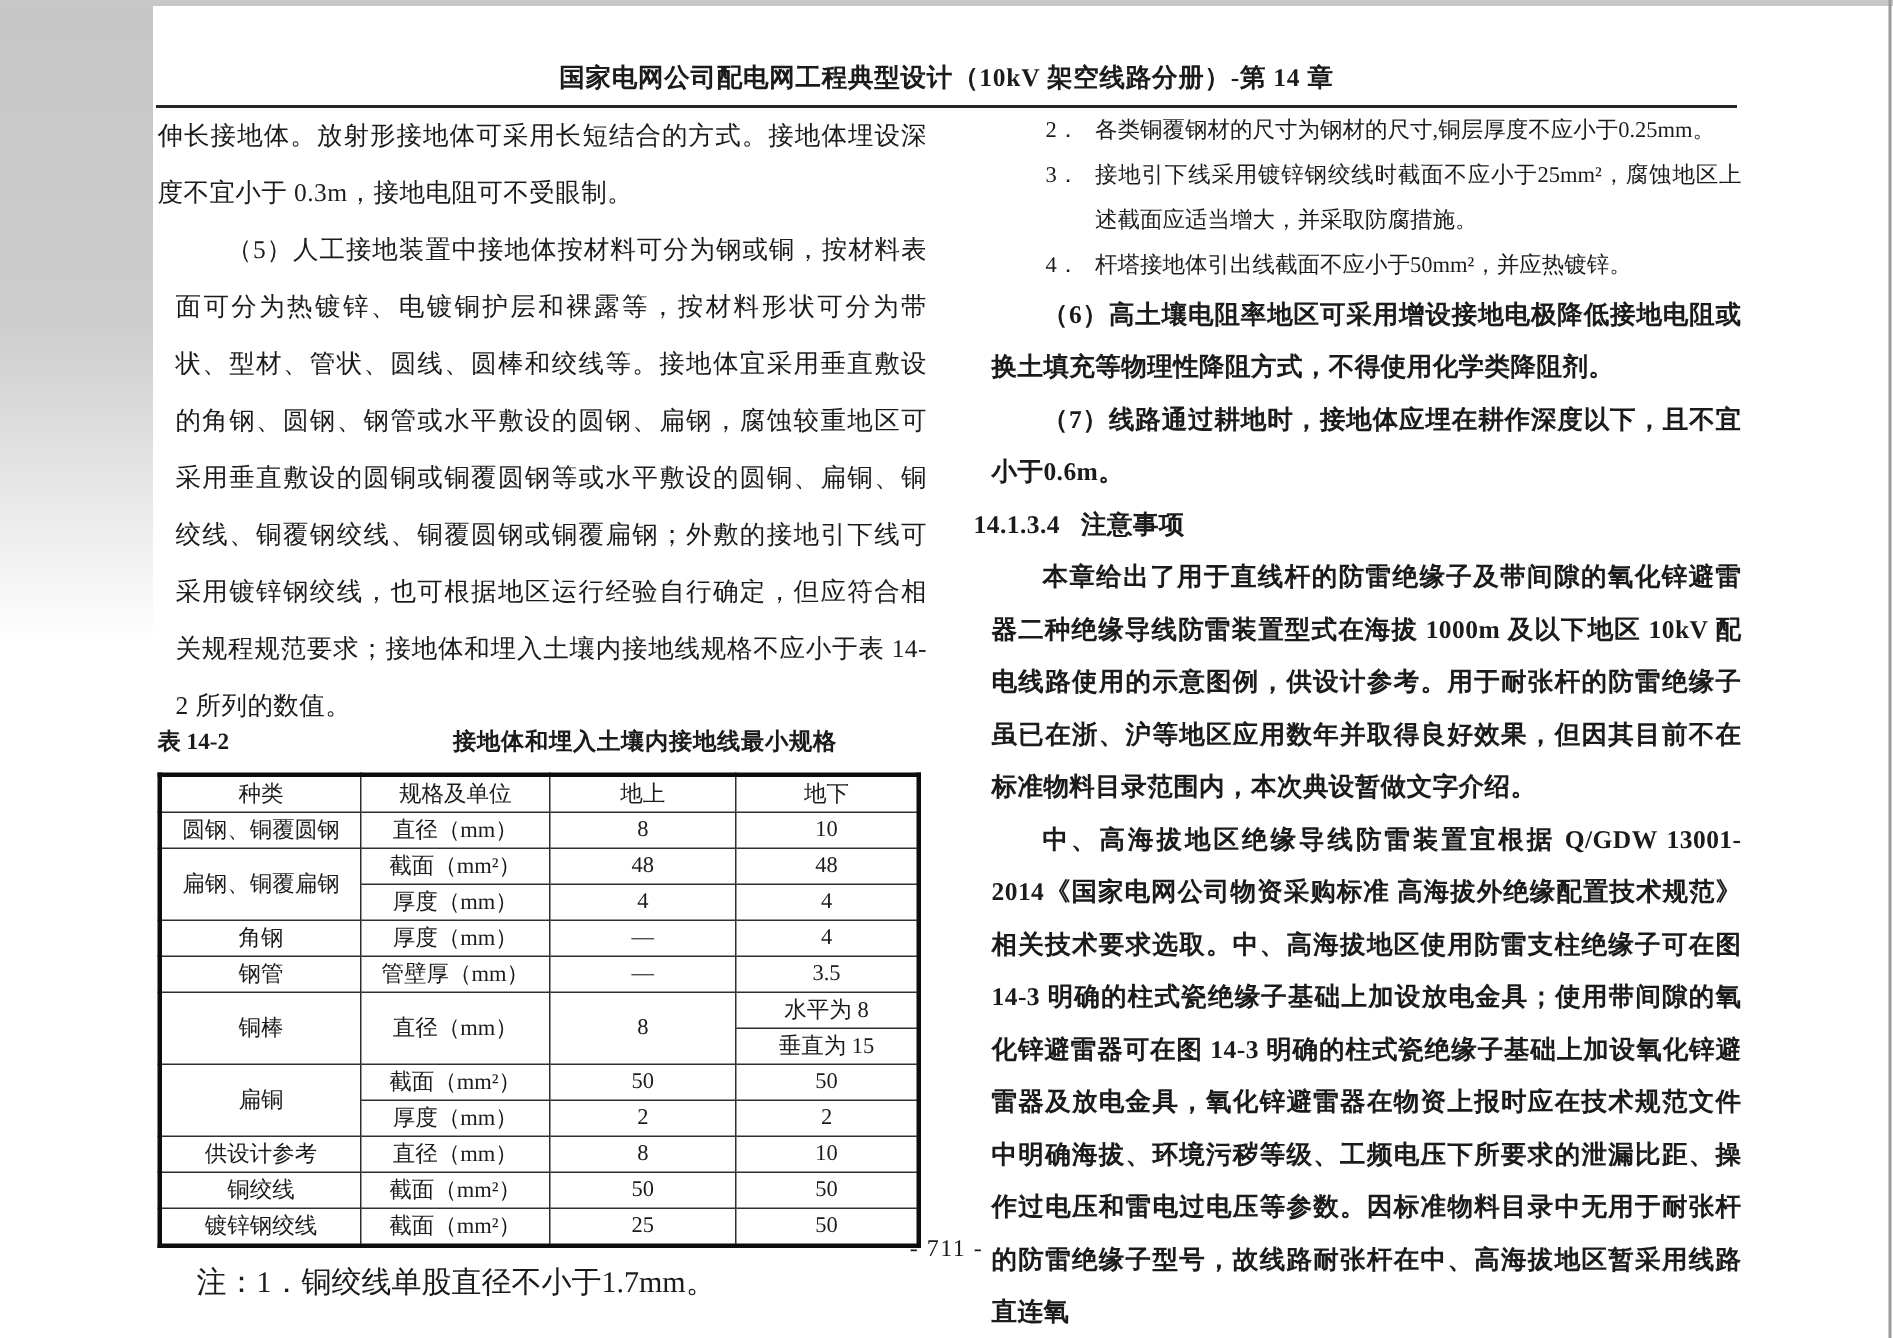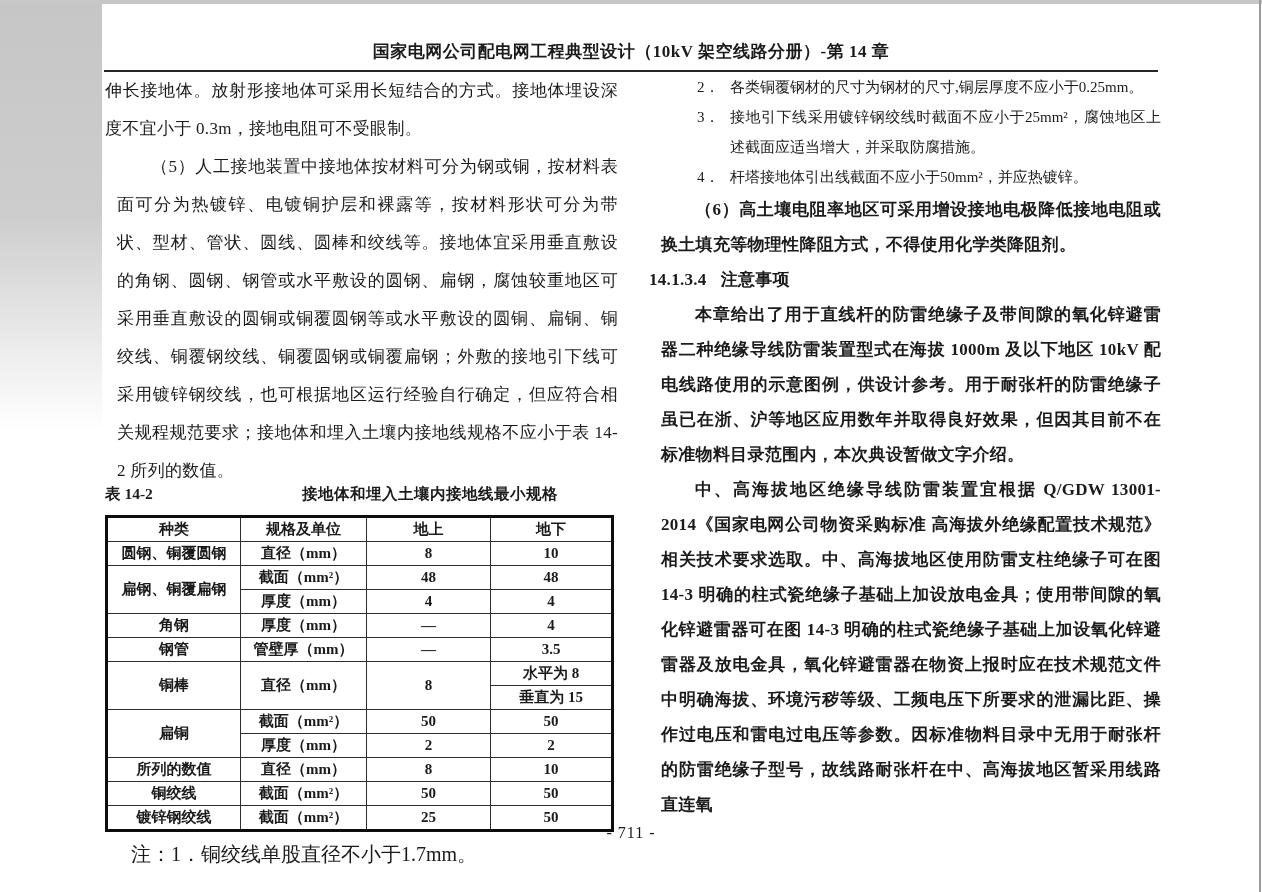--- a/index.html
+++ b/index.html
@@ -42,21 +42,21 @@
   
   .table-caption { display:flex; align-items:baseline; margin-top:-6px; height:26px; font-size:15.5px; font-weight:bold; }
   .tc-label { flex:0 0 auto; }
   .tc-title { flex:1; text-align:right; padding-right:60px; letter-spacing:.5px; }
   
   .spec-table {
     border-collapse:collapse; table-layout:fixed; width:506px;
     border:3px solid #0d0d0d; margin-top:5px;
   }
   .spec-table th, .spec-table td {
-    border:1px solid #2f2f2f; font-size:15px; font-weight:bold;
+    border:1px solid #2f2f2f; font-size:15px; font-weight:normal;
     text-align:center; vertical-align:middle; height:23px; padding:0 2px;
     overflow:hidden; white-space:nowrap;
   }
   .table-note { margin-top:9px; padding-left:26px; font-size:20px; }
   
   .page-number { position:absolute; top:803px; left:0; width:100%; text-align:center; font-size:16px; letter-spacing:1px;margin-top:21px; }
 </style>
 </head>
 <body>
 
@@ -135,21 +135,21 @@
           <td>截面（mm²）</td>
           <td>50</td>
           <td>50</td>
         </tr>
         <tr>
           <td>厚度（mm）</td>
           <td>2</td>
           <td>2</td>
         </tr>
         <tr>
-          <td>所列的数值</td>
+          <td>供设计参考</td>
           <td>直径（mm）</td>
           <td>8</td>
           <td>10</td>
         </tr>
         <tr>
           <td>铜绞线</td>
           <td>截面（mm²）</td>
           <td>50</td>
           <td>50</td>
         </tr>
@@ -175,20 +175,21 @@
         <span class="note-num">3．</span>
         <span class="note-text">接地引下线采用镀锌钢绞线时截面不应小于25mm²，腐蚀地区上述截面应适当增大，并采取防腐措施。</span>
       </div>
       <div class="note-item">
         <span class="note-num">4．</span>
         <span class="note-text">杆塔接地体引出线截面不应小于50mm²，并应热镀锌。</span>
       </div>
     </div>
 
     <p class="body-text indent">（6）高土壤电阻率地区可采用增设接地电极降低接地电阻或换土填充等物理性降阻方式，不得使用化学类降阻剂。</p>
+    <p class="body-text indent">（7）线路通过耕地时，接地体应埋在耕作深度以下，且不宜小于0.6m。</p>
 
     <div class="section-heading">
       <span>14.1.3.4</span><span class="sh-title">注意事项</span>
     </div>
 
     <p class="body-text indent">本章给出了用于直线杆的防雷绝缘子及带间隙的氧化锌避雷器二种绝缘导线防雷装置型式在海拔 1000m 及以下地区 10kV 配电线路使用的示意图例，供设计参考。用于耐张杆的防雷绝缘子虽已在浙、沪等地区应用数年并取得良好效果，但因其目前不在标准物料目录范围内，本次典设暂做文字介绍。</p>
     <p class="body-text indent">中、高海拔地区绝缘导线防雷装置宜根据 Q/GDW 13001-2014《国家电网公司物资采购标准 高海拔外绝缘配置技术规范》相关技术要求选取。中、高海拔地区使用防雷支柱绝缘子可在图 14-3 明确的柱式瓷绝缘子基础上加设放电金具；使用带间隙的氧化锌避雷器可在图 14-3 明确的柱式瓷绝缘子基础上加设氧化锌避雷器及放电金具，氧化锌避雷器在物资上报时应在技术规范文件中明确海拔、环境污秽等级、工频电压下所要求的泄漏比距、操作过电压和雷电过电压等参数。因标准物料目录中无用于耐张杆的防雷绝缘子型号，故线路耐张杆在中、高海拔地区暂采用线路直连氧</p>
   </div>
 
   <div class="page-number">- 711 -</div>

